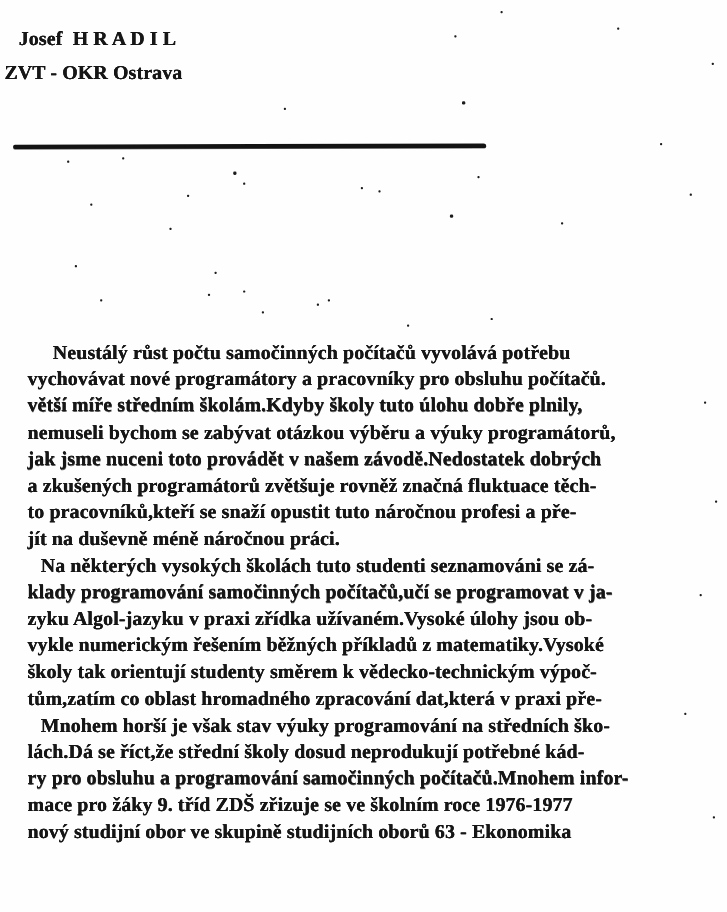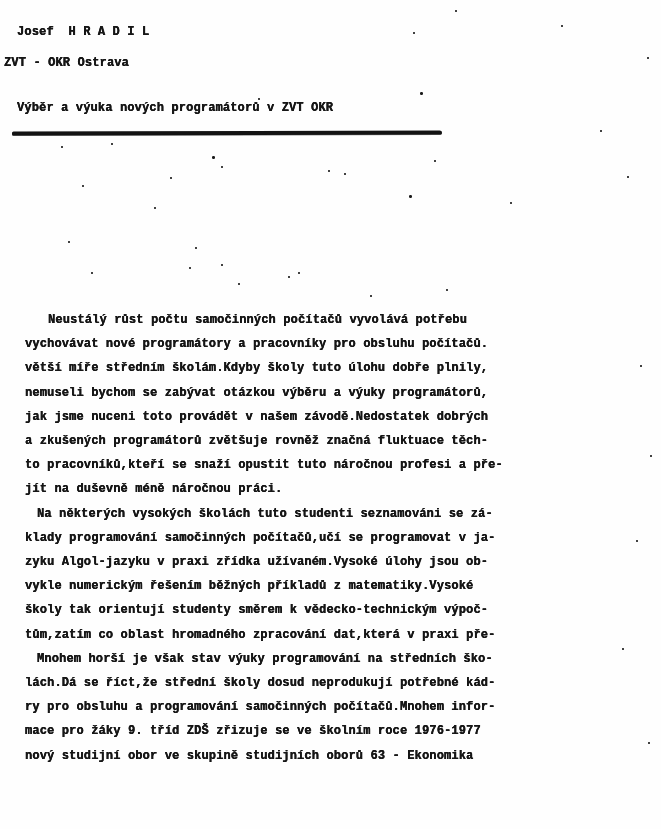--- a/index.html
+++ b/index.html
@@ -6,23 +6,23 @@
     margin: 0;
     padding: 0;
     background: #ffffff;
   }
   .page {
     position: relative;
     width: 661px;
     height: 829px;
     background: #fefefe;
     overflow: hidden;
-    font-family: Liberation Mono, monospace;
+    font-family: Liberation Serif, serif;
     font-weight: 700;
-    font-size: 12px;
+    font-size: 18px;
     letter-spacing: 0.15px;
     color: #161616;
   }
   .typeline {
     white-space: pre;
     text-shadow: 0 0 0.5px currentColor, 0.3px 0.2px 0 rgba(10,10,10,0.65);
   }
   .author-line    { position: absolute; left: 17px; top: 25px; }
   .affiliation    { position: absolute; left: 4px; top: 56px; }
   .doc-title      { position: absolute; left: 17px; top: 101px; }
@@ -57,21 +57,20 @@
 </style>
 </head>
 <body>
 
 <div class="page" style="color: rgb(22, 22, 22); background: rgb(254, 254, 254);">
 
   <div class="author-line typeline">Josef  H R A D I L</div>
 
   <div class="affiliation typeline">ZVT - OKR Ostrava</div>
 
-  <div class="doc-title typeline">Výběr a výuka nových programátorů v ZVT OKR</div>
 
   <div class="title-underline" style="background: rgb(19, 19, 19);"></div>
 
   <div class="doc-body">
 
     <div class="paragraph indent-lg">
       <div class="line">Neustálý růst počtu samočinných počítačů vyvolává potřebu</div>
       <div class="line">vychovávat nové programátory a pracovníky pro obsluhu počítačů.</div>
       <div class="line">větší míře středním školám.Kdyby školy tuto úlohu dobře plnily,</div>
       <div class="line">nemuseli bychom se zabývat otázkou výběru a výuky programátorů,</div>

